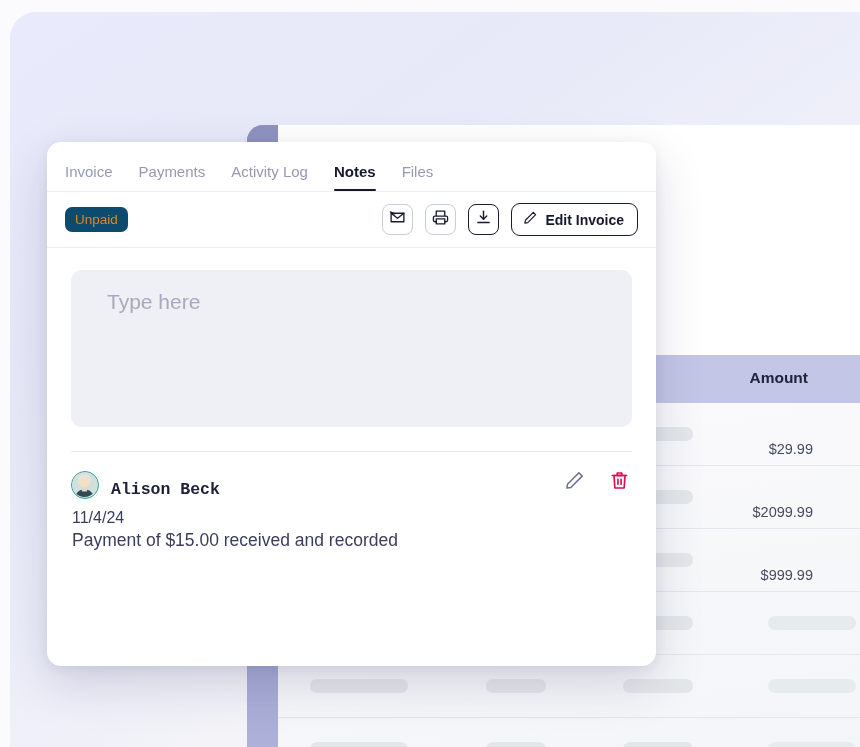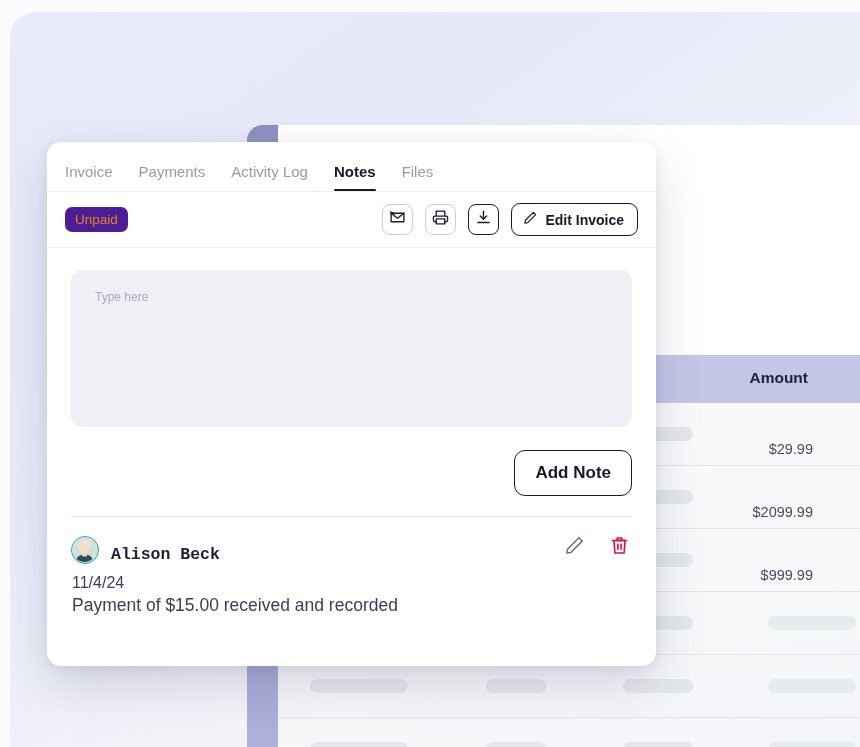--- a/index.html
+++ b/index.html
@@ -209,21 +209,21 @@
     padding: 0 18px;
     display: flex;
     align-items: center;
     border-bottom: 1px solid #eceef3;
   }
 
   .badge {
     font-size: 13.5px;
     font-weight: 500;
     color: #e3851d;
-    background: #4c1d95;
+    background: #0c4a6e;
     border-radius: 7px;
     padding: 5px 10px;
   }
 
   .action-right {
     margin-left: auto;
     display: flex;
     align-items: center;
     gap: 12px;
   }
@@ -261,23 +261,23 @@
 
   
   .modal-body { padding: 22px 24px 0 24px; }
 
   .note-input {
     width: 100%;
     height: 157px;
     background: #eef0f5;
     border: none;
     border-radius: 11px;
-    padding: 20px 24px;
+    padding: 20px 36px;
     font-family: "Liberation Sans", sans-serif;
-    font-size: 12px;
+    font-size: 21px;
     color: #3c4063;
     resize: none;
     outline: none;
   }
   .note-input::placeholder { color: #a6a9c1; }
 
   .addnote-row {
     display: flex;
     justify-content: flex-end;
     margin-top: 19px;
@@ -473,23 +473,20 @@
             <span class="label">Edit Invoice</span>
           </div>
 
         </div>
       </div>
 
       <div class="modal-body">
 
         <textarea class="note-input" placeholder="Type here" style=""></textarea>
 
-        <div class="addnote-row">
-          <button class="add-note-btn">Add Note</button>
-        </div>
 
         <div class="divider"></div>
 
         <div class="note-entry">
 
           <div class="note-head">
             <div class="avatar">
               <svg width="25" height="25" viewBox="0 0 25 25">
                 <defs>
                   <clipPath id="avclip">

